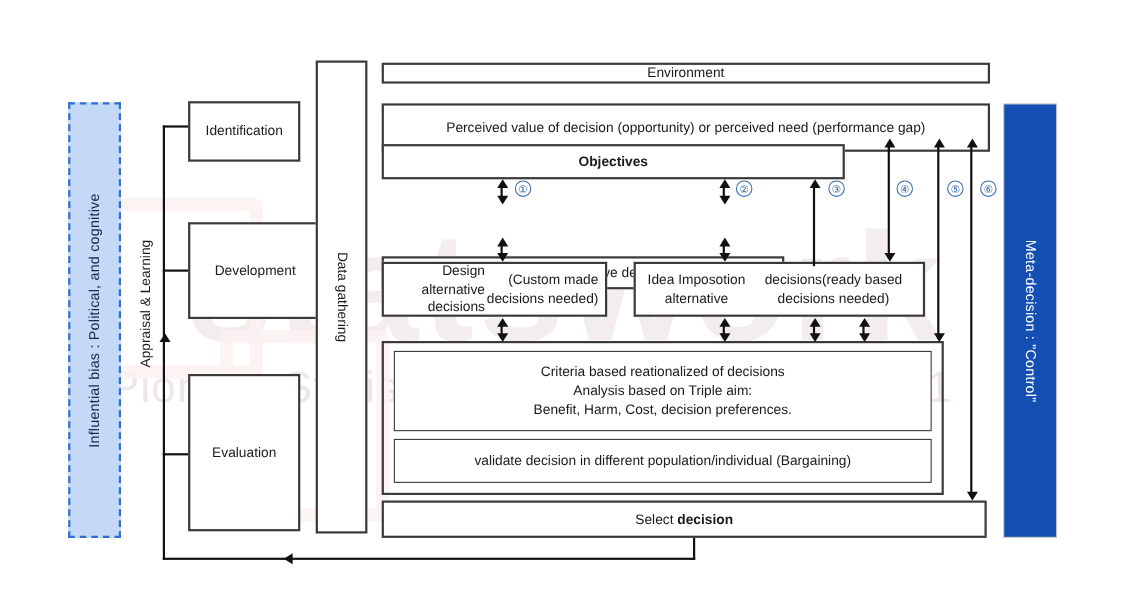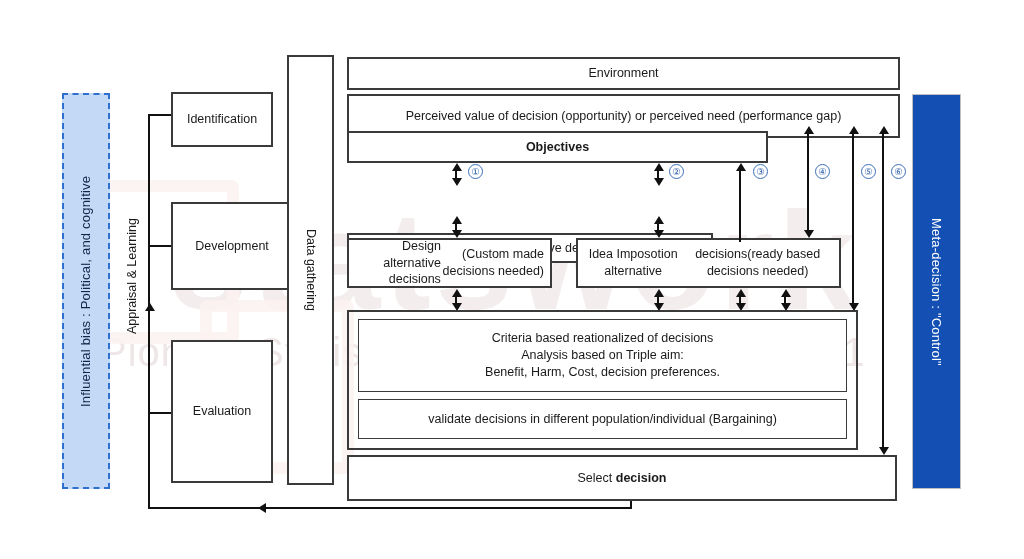--- a/index.html
+++ b/index.html
@@ -135,21 +135,21 @@
     <span>Development</span>
   </div>
   <div class="box" style="left:171px;top:340px;width:102px;height:143px;">
     <span>Evaluation</span>
   </div>
 
   <div class="box" style="left:287px;top:55px;width:47px;height:430px;">
     <span class="dg-label">Data gathering</span>
   </div>
 
-  <div class="box" style="left:347px;top:57px;width:553px;height:33px;">
+  <div class="box" style="left:347px;top:57px;width:553px;height:19px;">
     <span>Environment</span>
   </div>
 
   <div class="box" style="left:347px;top:94px;width:553px;height:44px;">
     <span>Perceived value of decision (opportunity) or perceived need (performance gap)</span>
   </div>
 
   <div class="box" style="left:347px;top:131px;width:421px;height:32px;font-weight:bold;">
     <span>Objectives</span>
   </div>
@@ -170,24 +170,24 @@
 
   <div class="box" style="left:347px;top:310px;width:511px;height:140px;background:transparent;"></div>
 
   <div class="box thin" style="left:358px;top:319px;width:489px;height:73px;flex-direction:column;">
     <span>Criteria based reationalized of decisions</span>
     <span>Analysis based on Triple aim:</span>
     <span>Benefit, Harm, Cost, decision preferences.</span>
   </div>
 
   <div class="box thin" style="left:358px;top:399px;width:489px;height:40px;">
-    <span>validate decisions in different population/individual (Bargaining)</span>
-  </div>
-
-  <div class="box" style="left:347px;top:455px;width:550px;height:46px;">
+    <span>validate decision in different population/individual (Bargaining)</span>
+  </div>
+
+  <div class="box" style="left:347px;top:455px;width:550px;height:34px;">
     <span><span>Select </span><b>decision</b></span>
   </div>
 
   <div class="ln vl" style="left:455px;top:166px;height:17px;"></div>
   <div class="ah ah-up" style="left:452px;top:163px;"></div>
   <div class="ah ah-dn" style="left:452px;top:178px;"></div>
 
   <div class="ln vl" style="left:455px;top:219px;height:16px;"></div>
   <div class="ah ah-up" style="left:452px;top:216px;"></div>
   <div class="ah ah-dn" style="left:452px;top:230px;"></div>

